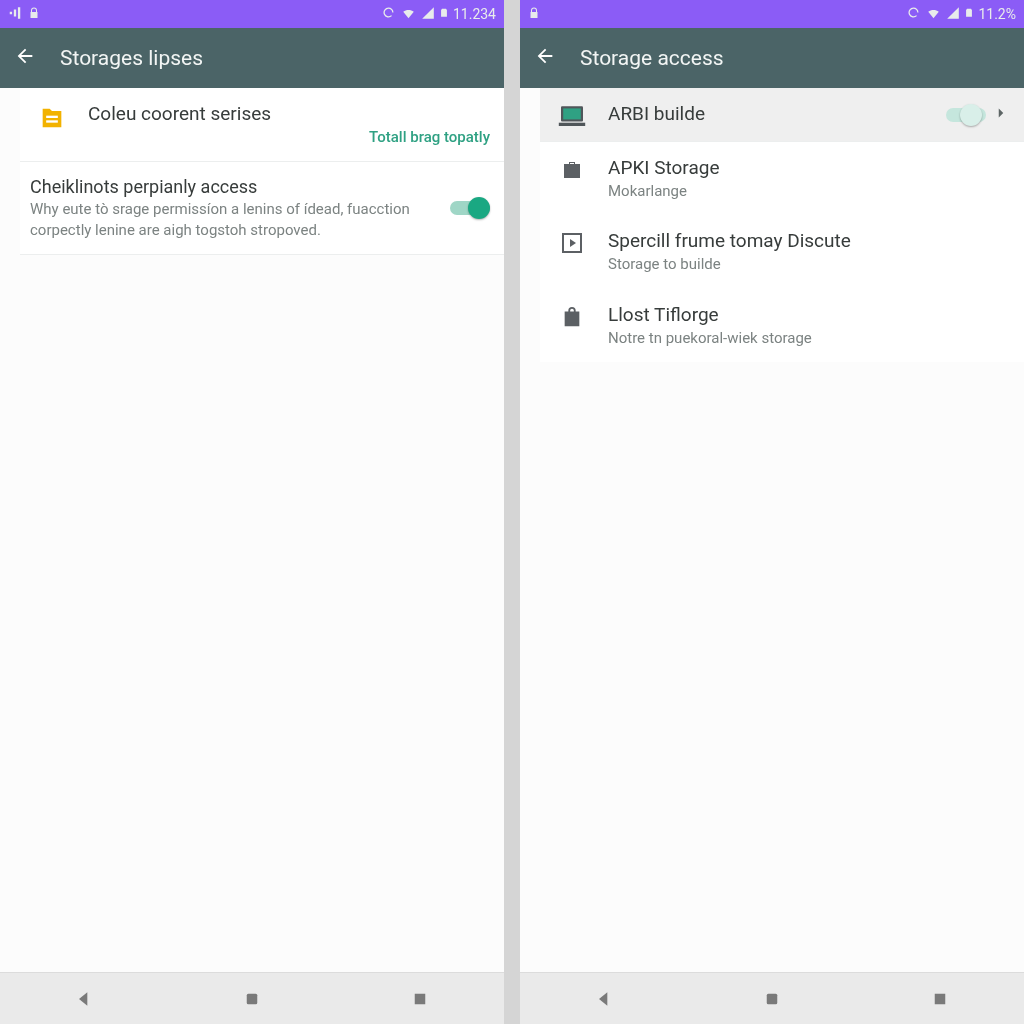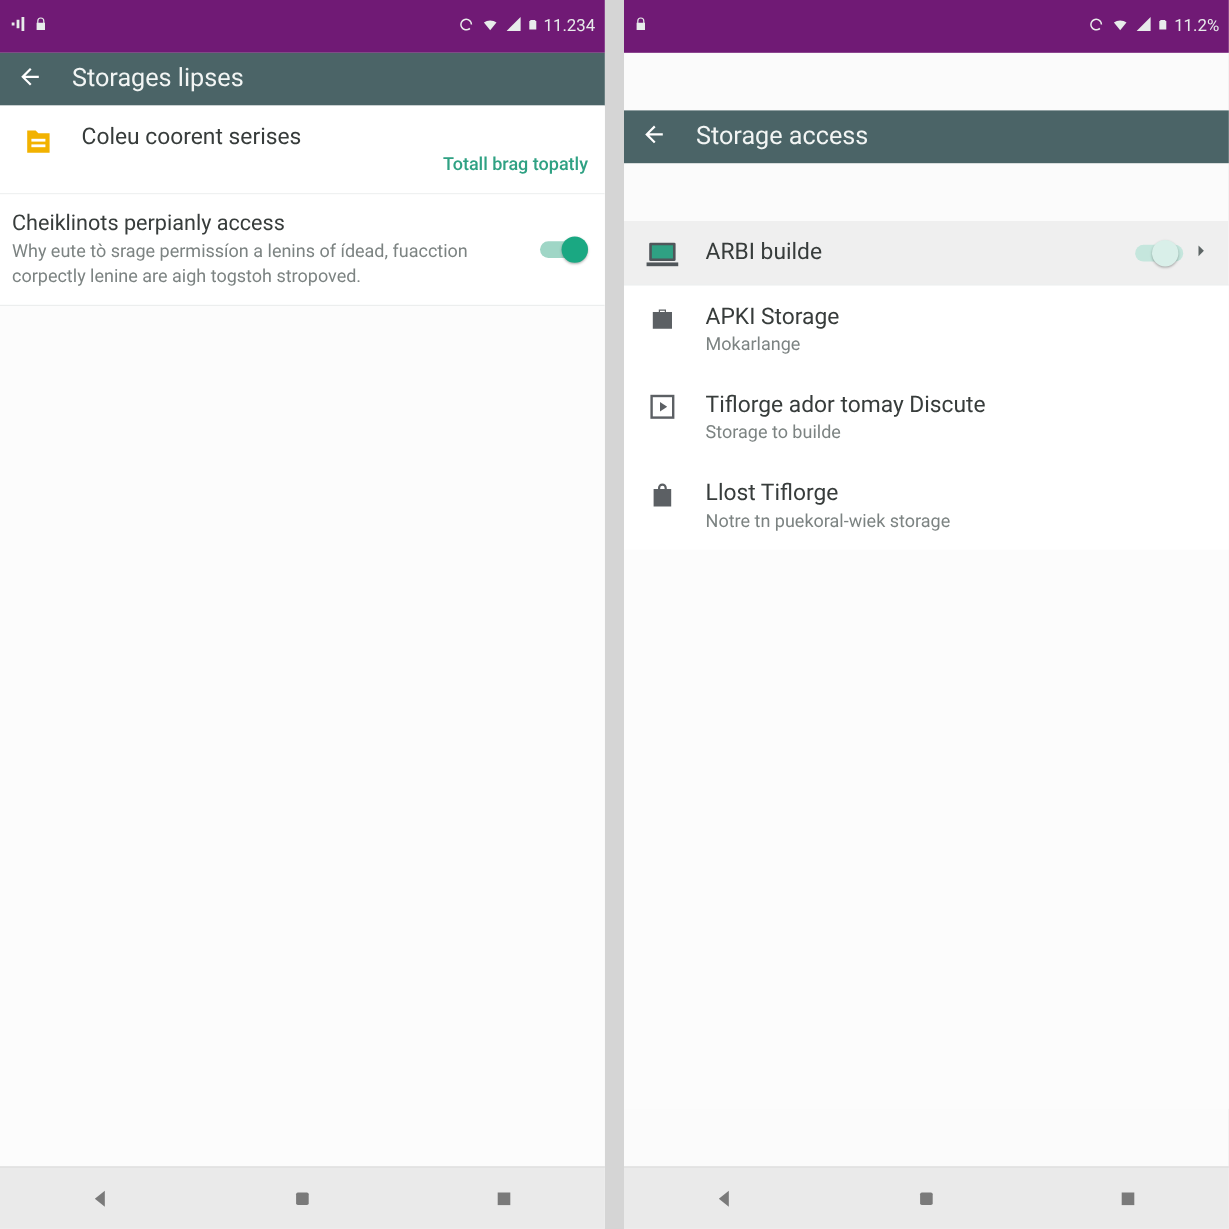--- a/index.html
+++ b/index.html
@@ -12,64 +12,65 @@
     overflow: hidden;
   }
   .phone {
     flex: 1;
     background: #fbfbfb;
     display: flex;
     flex-direction: column;
     position: relative;
   }
   .phone.left { margin-right: 8px; }
-  .phone.right { margin-left: 8px; gap: 48px; }
+  .phone.right { margin-left: 8px; }
 
   
   .status-bar {
-    height: 44px;
-    background: #701a75;
+    height: 28px;
+    background: #8b5cf6;
     color: #e8eceb;
     display: flex;
     align-items: center;
     justify-content: flex-end;
     padding: 0 8px;
     font-size: 14px;
     gap: 4px;
   }
   .status-bar .left-icons {
     margin-right: auto;
     display: flex;
     align-items: center;
     gap: 6px;
   }
   .status-bar svg { fill: #e8eceb; }
 
   
   .app-bar {
-    height: 44px;
+    height: 60px;
     background: #4b6467;
     color: #fff;
     display: flex;
     align-items: center;
     padding: 0 14px;
     gap: 24px;
   }
   .app-bar .back-icon { cursor: pointer; }
   .app-bar-title {
     font-size: 21px;
     font-weight: 400;
     color: #f2f5f4;
   }
 
   
   .content {
     flex: 1;
     background: #fcfcfc;
     overflow-y: auto;
+    padding-left: 20px;
   }
 
   
   .list-item {
     display: flex;
     align-items: flex-start;
     padding: 14px 14px 14px 14px;
     gap: 18px;
     border-bottom: 1px solid #eceeee;
     background: #fff;
@@ -332,21 +333,21 @@
     </div>
 
     <div class="list-item noborder tight-item">
       <span class="item-icon-slot">
         <svg width="24" height="24" viewBox="0 0 24 24" fill="none" stroke="#5c6064" stroke-width="2">
             <rect x="3" y="3" width="18" height="18"></rect>
             <path d="M10 8l6 4-6 4z" fill="#5c6064" stroke="none"></path>
           </svg>
       </span>
       <div class="item-text">
-        <div class="item-title">Tiflorge ador tomay Discute</div>
+        <div class="item-title">Spercill frume tomay Discute</div>
         <div class="item-sub">Storage to builde</div>
       </div>
     </div>
 
     <div class="list-item noborder tight-item">
       <span class="item-icon-slot">
         <svg width="22" height="24" viewBox="0 0 24 24" fill="#5c6064">
             <path d="M8 6V5a4 4 0 018 0v1h4v16H4V6zm2 0h4V5a2 2 0 00-4 0z"></path>
           </svg>
       </span>

